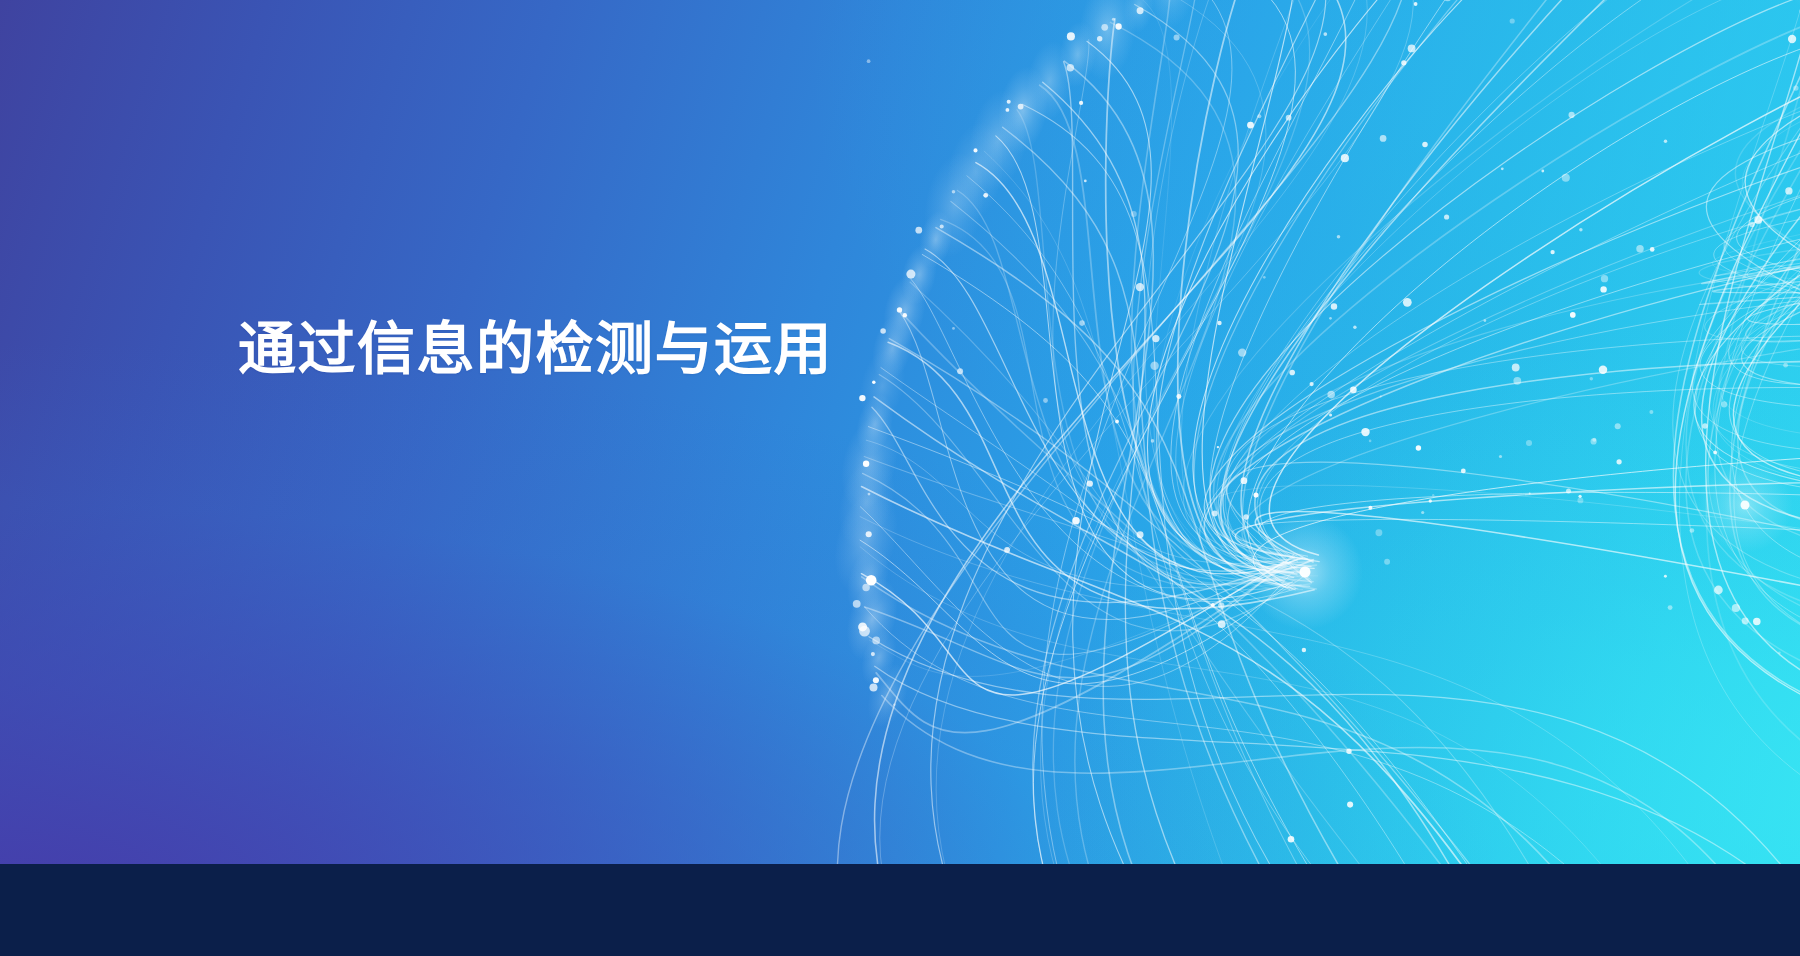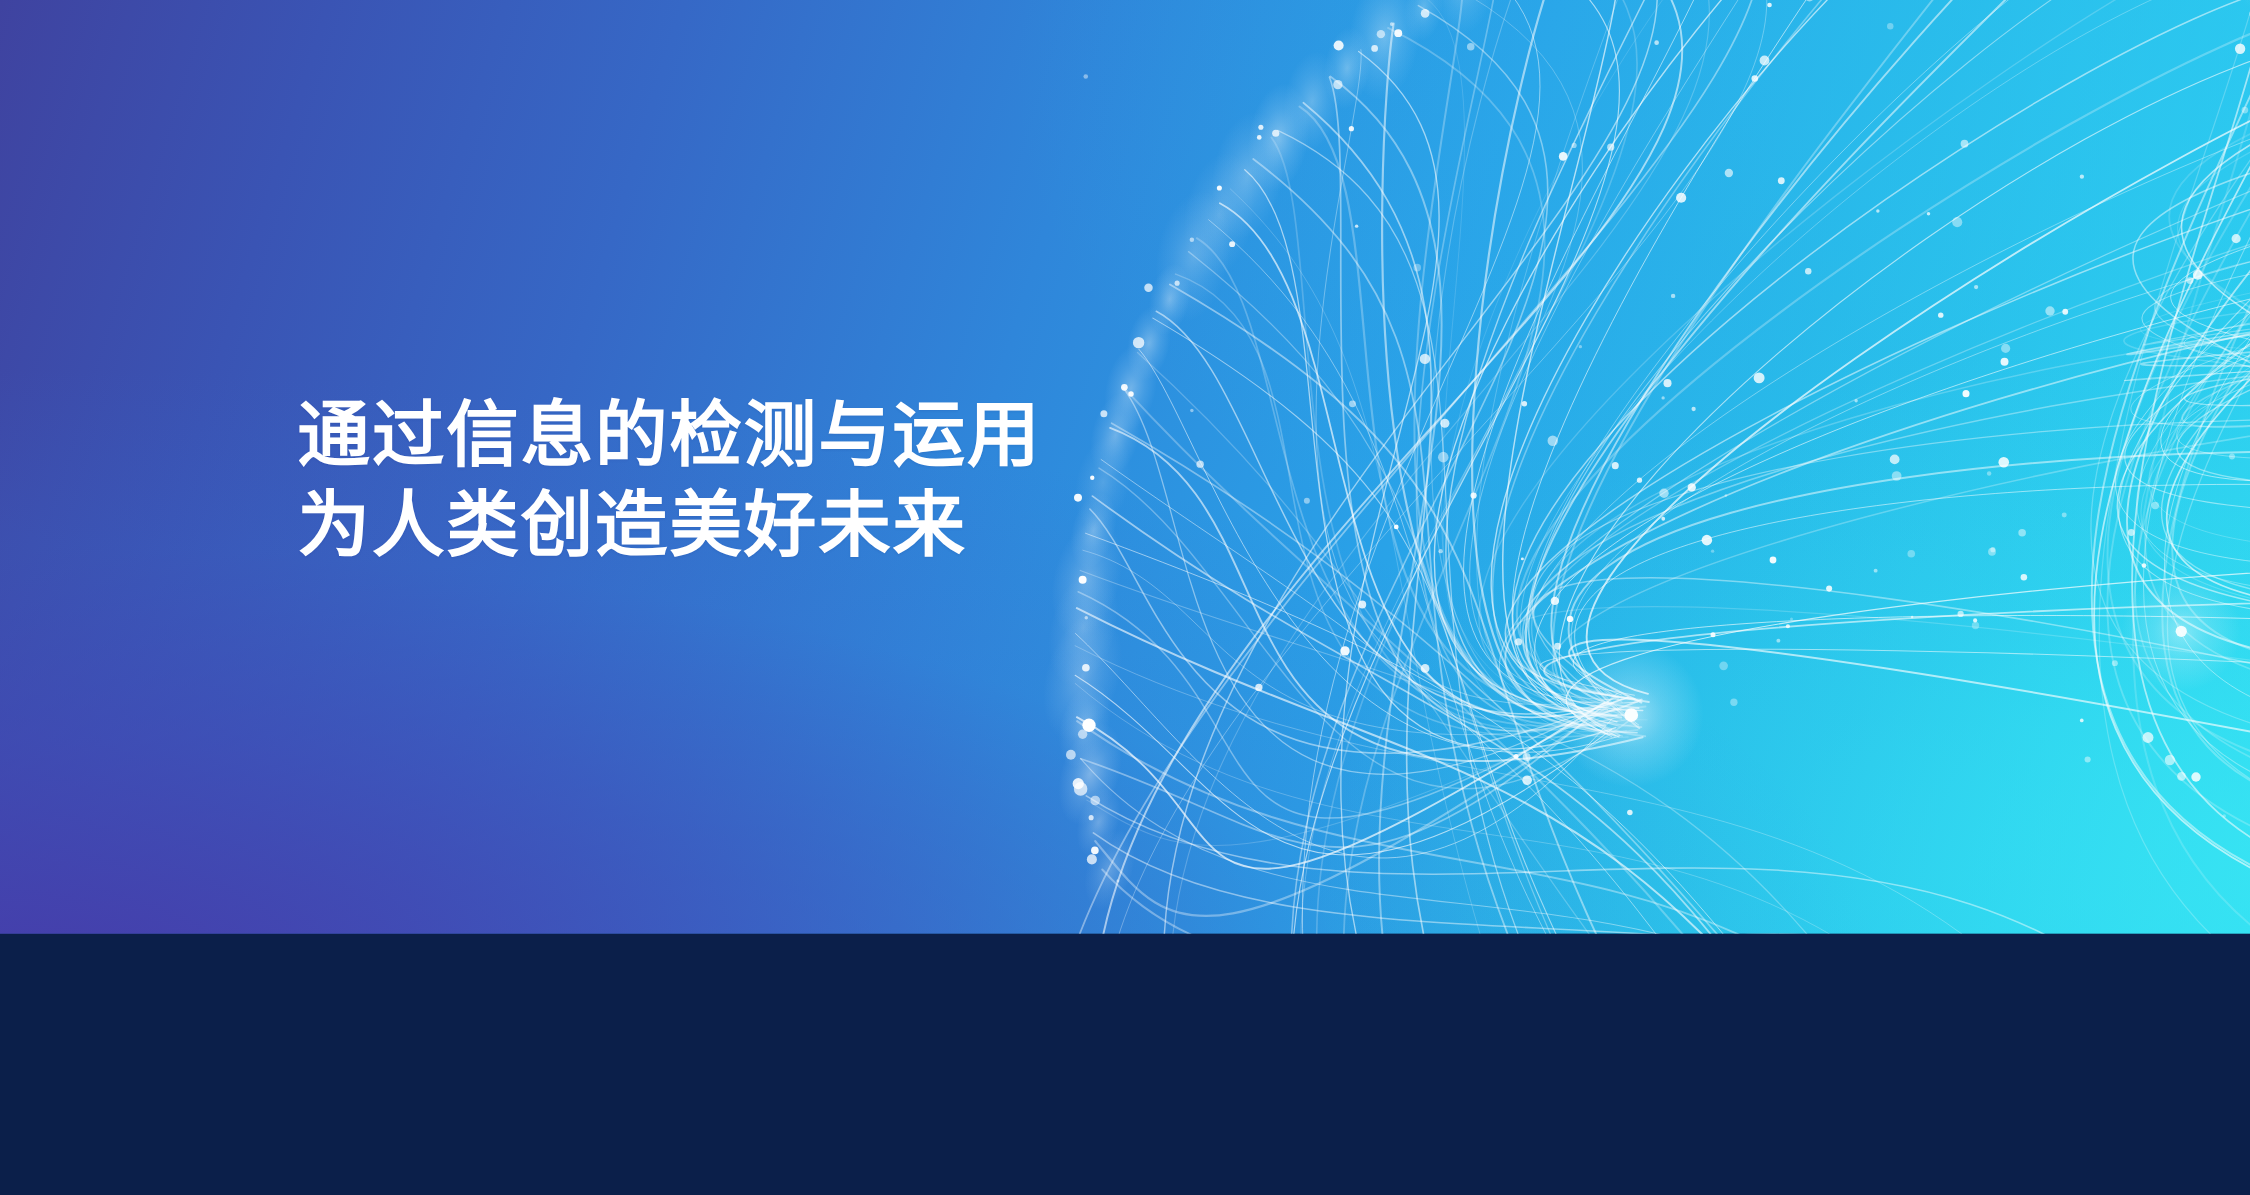--- a/index.html
+++ b/index.html
@@ -8,21 +8,21 @@
     padding: 0;
     background: #0b1f4a;
   }
   body {
     font-family: "Liberation Sans", "DejaVu Sans", sans-serif;
   }
 
   .stage {
     position: relative;
     width: 1800px;
-    height: 747px;
+    height: 864px;
     overflow: hidden;
     user-select: none;
   }
 
   
   .bg-base {
     position: absolute;
     inset: 0;
     background: linear-gradient(107deg,
         #3f43a0 0%,
@@ -580,16 +580,15 @@
           <circle cx="1291.0" cy="839.2" r="3.31" opacity="0.873"></circle>
           <circle cx="1242.2" cy="352.6" r="4.17" opacity="0.536"></circle>
           <circle cx="1311.6" cy="384.1" r="2.10" opacity="0.808"></circle>
           <circle cx="1243.9" cy="480.7" r="3.38" opacity="0.847"></circle>
         </g>
     </g>
   </svg>
 
   <div class="headline">
     <span class="hl-line">通过信息的检测与运用</span>
-    <span class="hl-line">为人类创造美好未来</span>
   </div>
 
 </div>
 
 </body></html>

